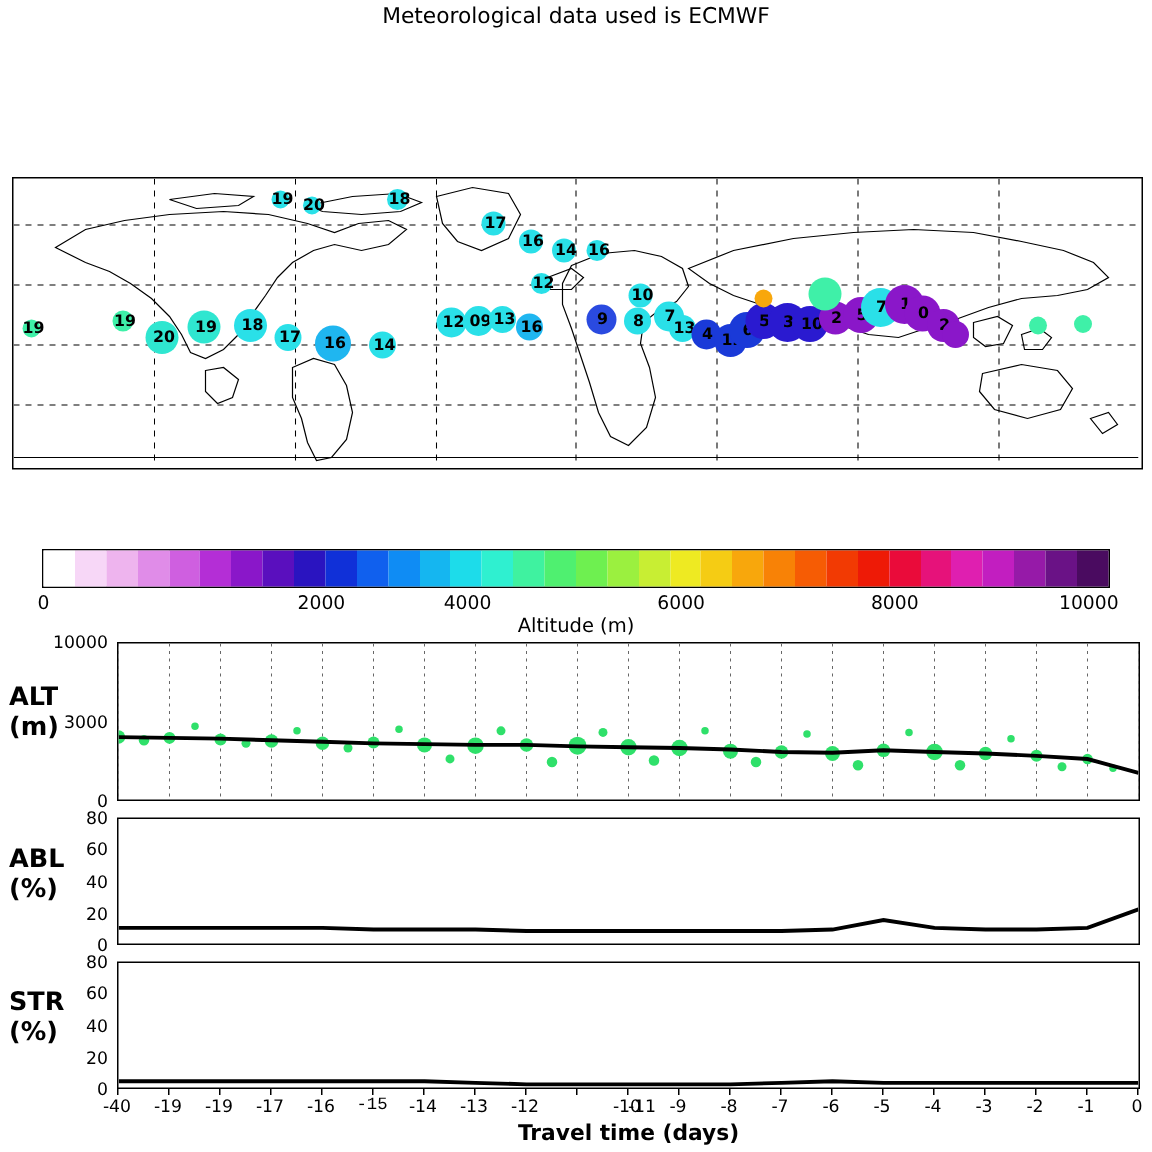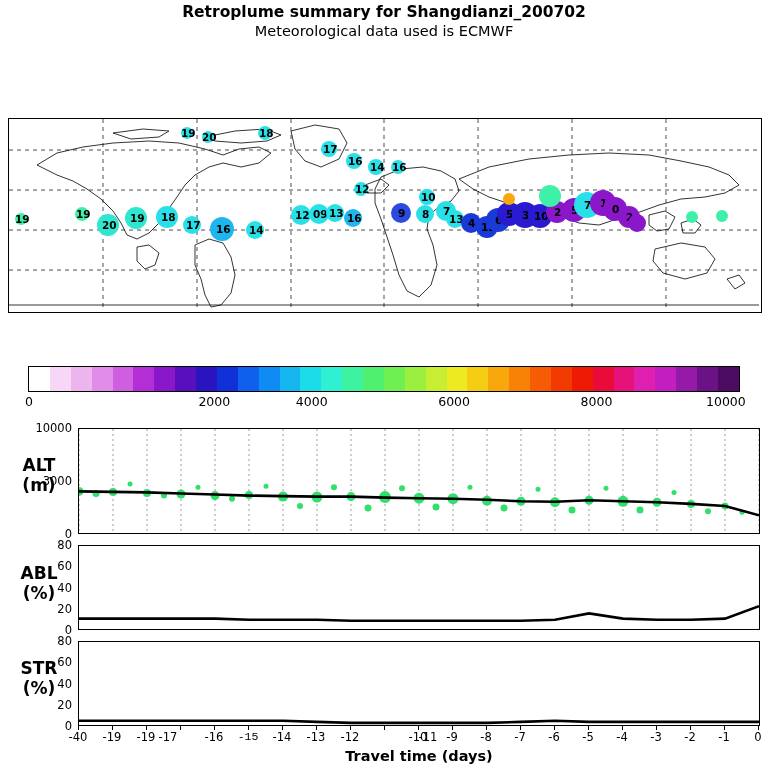--- a/index.html
+++ b/index.html
@@ -41,37 +41,36 @@
   #colorbar div{flex:1 1 auto;height:100%;}
   .cb-tick{position:absolute;top:28px;font-size:12.5px;}
   #cb-title{position:absolute;left:0;top:44px;width:712px;text-align:center;font-size:13px;}
 
   
   .panel{position:absolute;border:1px solid #000;background:#fff;box-sizing:border-box;overflow:hidden;}
   #alt-panel{left:78px;top:428px;width:682px;height:106px;}
   #abl-panel{left:78px;top:545px;width:682px;height:85px;}
   #str-panel{left:78px;top:641px;width:682px;height:85px;}
 
-  .ylabel{position:absolute;text-align:center;font-size:17px;font-weight:bold;line-height:20px;}
+  .ylabel{position:absolute;text-align:left;font-size:17px;font-weight:bold;line-height:20px;}
   #alt-label{left:6px;top:455px;width:66px;}
   #abl-label{left:6px;top:563px;width:66px;}
   #str-label{left:6px;top:658px;width:66px;}
 
   .ytick{position:absolute;text-align:right;font-size:11.5px;width:66px;right:0;}
   .xtick{position:absolute;font-size:11.5px;text-align:center;}
 
   #xaxis-title{position:absolute;left:78px;top:748px;width:682px;text-align:center;font-size:14.5px;font-weight:bold;}
 
   .tickmark{position:absolute;background:#000;}
 </style>
 </head>
 <body>
 
 <div class="title-block">
-  <div class="title-main">Retroplume summary for Shangdianzi_200702</div>
   <div class="title-third">Meteorological data used is ECMWF</div>
 </div>
 
 <div id="map-panel">
   <svg id="map-svg" width="750" height="191" viewBox="0 0 750 191">
 
     <g stroke="#000" stroke-width="0.7" stroke-dasharray="4,4" fill="none">
       <line x1="0" y1="31" x2="750" y2="31"></line>
       <line x1="0" y1="71" x2="750" y2="71"></line>
       <line x1="0" y1="111" x2="750" y2="111"></line>
@@ -230,20 +229,21 @@
       <div style="background: rgb(74, 11, 96);"></div>
     </div>
   <div id="cb-ticks">
       <div class="cb-tick" style="left: -3px;">0</div>
       <div class="cb-tick" style="left: 125.4px; margin-left: 45px;">2000</div>
       <div class="cb-tick" style="left: 267.8px;">4000</div>
       <div class="cb-tick" style="left: 410.2px;">6000</div>
       <div class="cb-tick" style="left: 552.6px;">8000</div>
       <div class="cb-tick" style="left: 678px;">10000</div>
     </div>
+  <div id="cb-title">Altitude (m)</div>
 </div>
 
 <div class="ylabel" id="alt-label">
   <div>ALT</div>
   <div>(m)</div>
 </div>
 <div class="panel" id="alt-panel">
   <svg id="alt-svg" width="680" height="104" viewBox="0 0 680 104">
       <line x1="0" x2="0" y1="0" y2="104" stroke="#000" stroke-width="0.4" stroke-dasharray="2,3"></line>
       <line x1="34" x2="34" y1="0" y2="104" stroke="#000" stroke-width="0.4" stroke-dasharray="2,3"></line>
@@ -343,21 +343,21 @@
     <div class="ytick" style="left: 6px; width: 66px; top: 697.75px;">20</div>
     <div class="ytick" style="left: 6px; width: 66px; top: 676.5px;">40</div>
     <div class="ytick" style="left: 6px; width: 66px; top: 655.25px;">60</div>
     <div class="ytick" style="left: 6px; width: 66px; top: 634px;">80</div>
     <div class="xtick" style="left: 64px; width: 28px; top: 730px;">-40</div>
     <div class="tickmark" style="left: 78px; top: 726px; width: 1px; height: 4px;"></div>
     <div class="xtick" style="left: 98px; width: 28px; top: 730px;">-19</div>
     <div class="tickmark" style="left: 112px; top: 726px; width: 1px; height: 4px;"></div>
     <div class="xtick" style="left: 132px; width: 28px; top: 730px;">-19</div>
     <div class="tickmark" style="left: 146px; top: 726px; width: 1px; height: 4px;"></div>
-    <div class="xtick" style="left: 154px; width: 28px; top: 730px;">-17</div>
+    <div class="xtick" style="left: 166px; width: 28px; top: 730px;">-17</div>
     <div class="tickmark" style="left: 180px; top: 726px; width: 1px; height: 4px;"></div>
     <div class="xtick" style="left: 200px; width: 28px; top: 730px;">-16</div>
     <div class="tickmark" style="left: 214px; top: 726px; width: 1px; height: 4px;"></div>
     <div class="xtick" style="left: 234px; width: 28px; top: 730px; font-family: Liberation Mono, monospace;">-15</div>
     <div class="tickmark" style="left: 248px; top: 726px; width: 1px; height: 4px;"></div>
     <div class="xtick" style="left: 268px; width: 28px; top: 730px;">-14</div>
     <div class="tickmark" style="left: 282px; top: 726px; width: 1px; height: 4px;"></div>
     <div class="xtick" style="left: 302px; width: 28px; top: 730px;">-13</div>
     <div class="tickmark" style="left: 316px; top: 726px; width: 1px; height: 4px;"></div>
     <div class="xtick" style="left: 336px; width: 28px; top: 730px;">-12</div>

